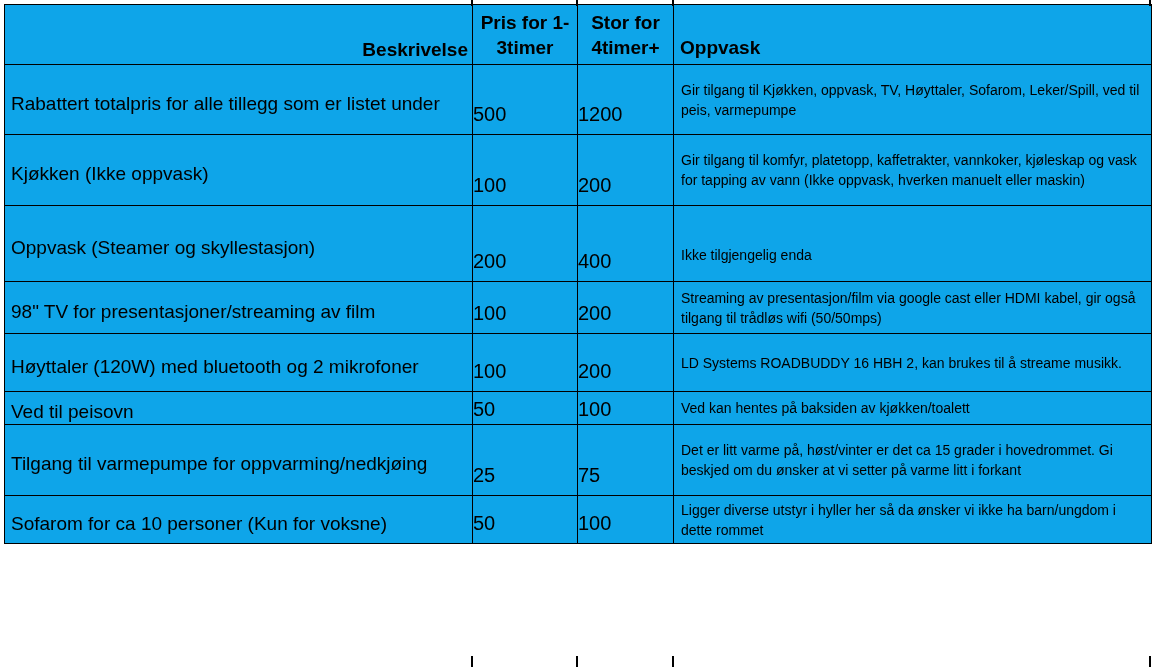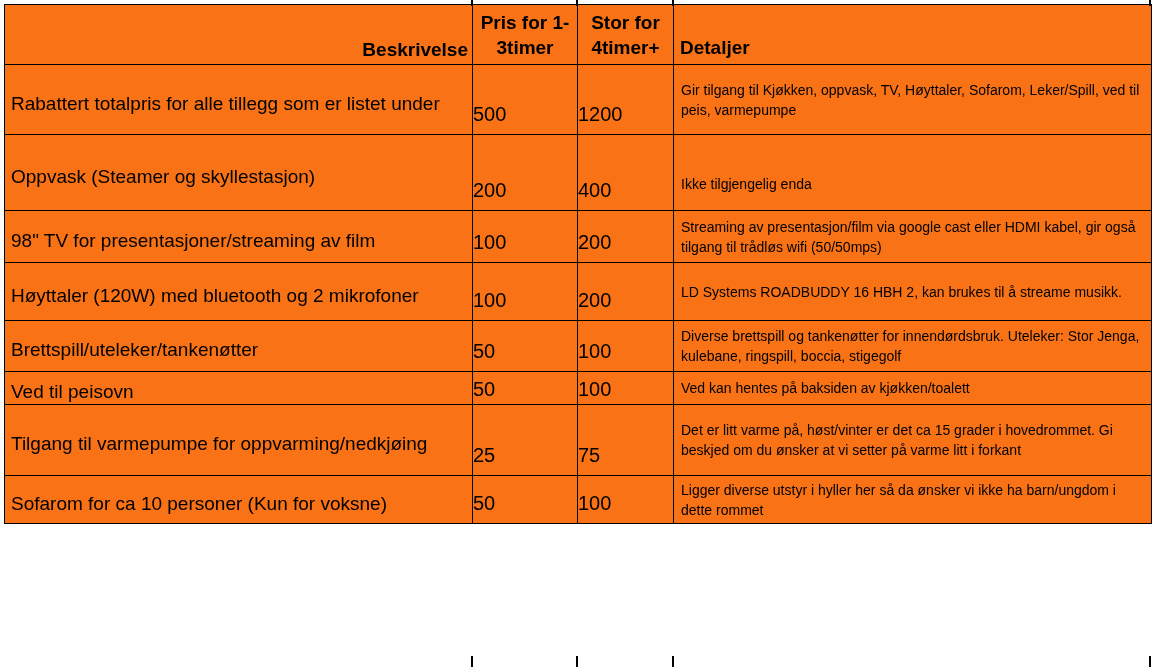--- a/index.html
+++ b/index.html
@@ -17,21 +17,21 @@
     position: absolute;
     left: 4px;
     top: 4px;
     width: 1147px;
     border-collapse: collapse;
     table-layout: fixed;
   }
   table.pricing th, table.pricing td {
     border: 1.5px solid #000000;
     overflow: hidden;
-    background: #f97316;
+    background: #0ea5e9;
   }
   th.h-besk {
     text-align: right;
     vertical-align: bottom;
     font-size: 19px;
     font-weight: bold;
     padding: 0 4px 3px 6px;
   }
   th.h-price {
     text-align: center;
@@ -88,53 +88,53 @@
     <col style="width:468px">
     <col style="width:105px">
     <col style="width:96px">
     <col style="width:478px">
   </colgroup>
   <thead>
     <tr style="height:60px">
       <th class="h-besk">Beskrivelse</th>
       <th class="h-price">Pris for 1-3timer</th>
       <th class="h-price">Stor for 4timer+</th>
-      <th class="h-det">Detaljer</th>
+      <th class="h-det">Oppvask</th>
     </tr>
   </thead>
   <tbody>
     <tr style="height:70px">
       <td class="c-besk">Rabattert totalpris for alle tillegg som er listet under</td>
       <td class="c-price">500</td>
       <td class="c-price">1200</td>
       <td class="c-det">Gir tilgang til Kjøkken, oppvask, TV, Høyttaler, Sofarom, Leker/Spill, ved til peis, varmepumpe</td>
+    </tr>
+    <tr style="height:71px">
+      <td class="c-besk">Kjøkken (Ikke oppvask)</td>
+      <td class="c-price">100</td>
+      <td class="c-price">200</td>
+      <td class="c-det">Gir tilgang til komfyr, platetopp, kaffetrakter, vannkoker, kjøleskap og vask for tapping av vann (Ikke oppvask, hverken manuelt eller maskin)</td>
     </tr>
     <tr style="height:76px">
       <td class="c-besk">Oppvask (Steamer og skyllestasjon)</td>
       <td class="c-price">200</td>
       <td class="c-price">400</td>
       <td class="c-det va-bottom">Ikke tilgjengelig enda</td>
     </tr>
     <tr style="height:52px">
       <td class="c-besk">98" TV for presentasjoner/streaming av film</td>
       <td class="c-price">100</td>
       <td class="c-price">200</td>
       <td class="c-det">Streaming av presentasjon/film via google cast eller HDMI kabel, gir også tilgang til trådløs wifi (50/50mps)</td>
     </tr>
     <tr style="height:58px">
       <td class="c-besk">Høyttaler (120W) med bluetooth og 2 mikrofoner</td>
       <td class="c-price">100</td>
       <td class="c-price">200</td>
       <td class="c-det">LD Systems ROADBUDDY 16 HBH 2, kan brukes til å streame musikk.</td>
-    </tr>
-    <tr style="height:51px">
-      <td class="c-besk">Brettspill/uteleker/tankenøtter</td>
-      <td class="c-price">50</td>
-      <td class="c-price">100</td>
-      <td class="c-det">Diverse brettspill og tankenøtter for innendørdsbruk. Uteleker: Stor Jenga, kulebane, ringspill, boccia, stigegolf</td>
     </tr>
     <tr style="height:28px">
       <td class="c-besk">Ved til peisovn</td>
       <td class="c-price" style="padding-bottom:3px">50</td>
       <td class="c-price" style="padding-bottom:3px">100</td>
       <td class="c-det">Ved kan hentes på baksiden av kjøkken/toalett</td>
     </tr>
     <tr style="height:71px">
       <td class="c-besk">Tilgang til varmepumpe for oppvarming/nedkjøing</td>
       <td class="c-price">25</td>

